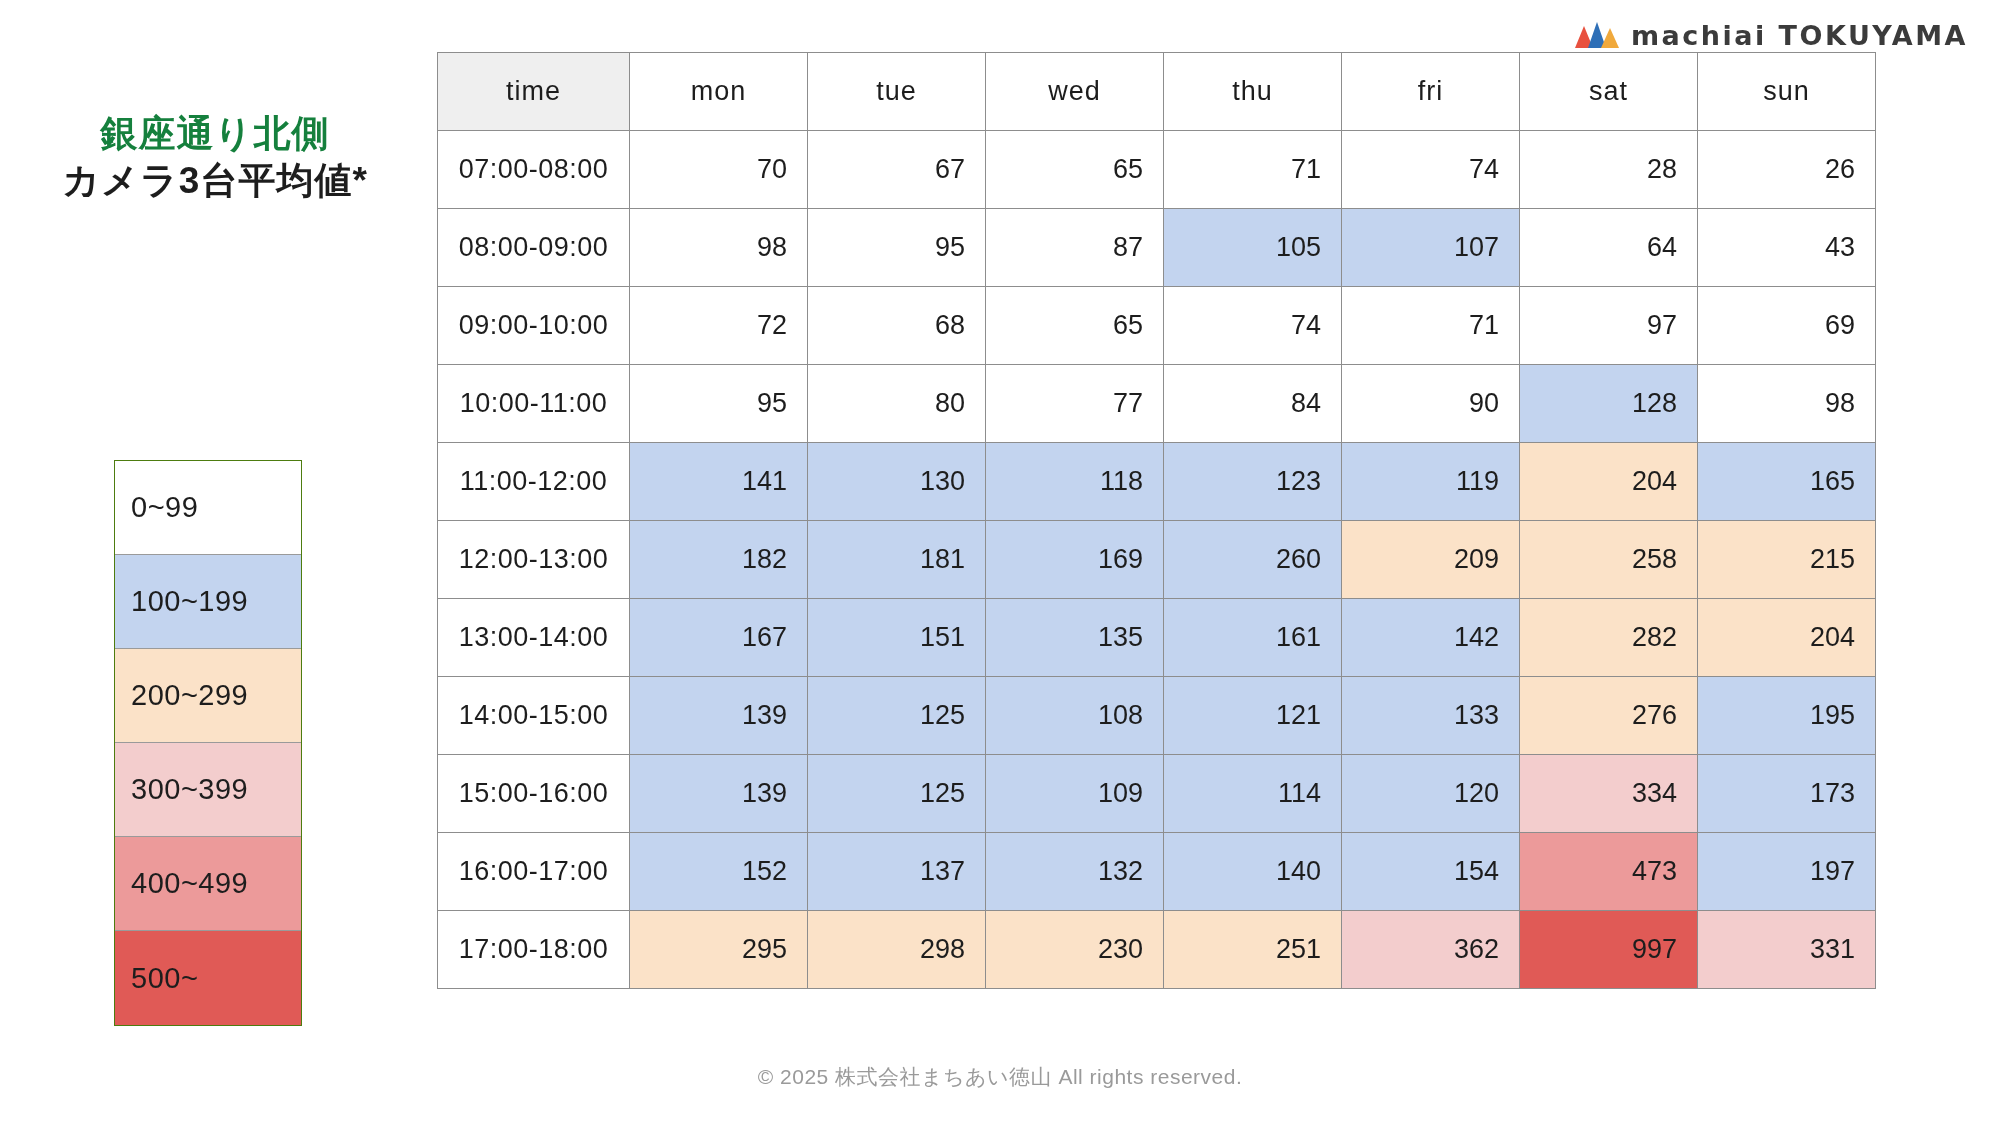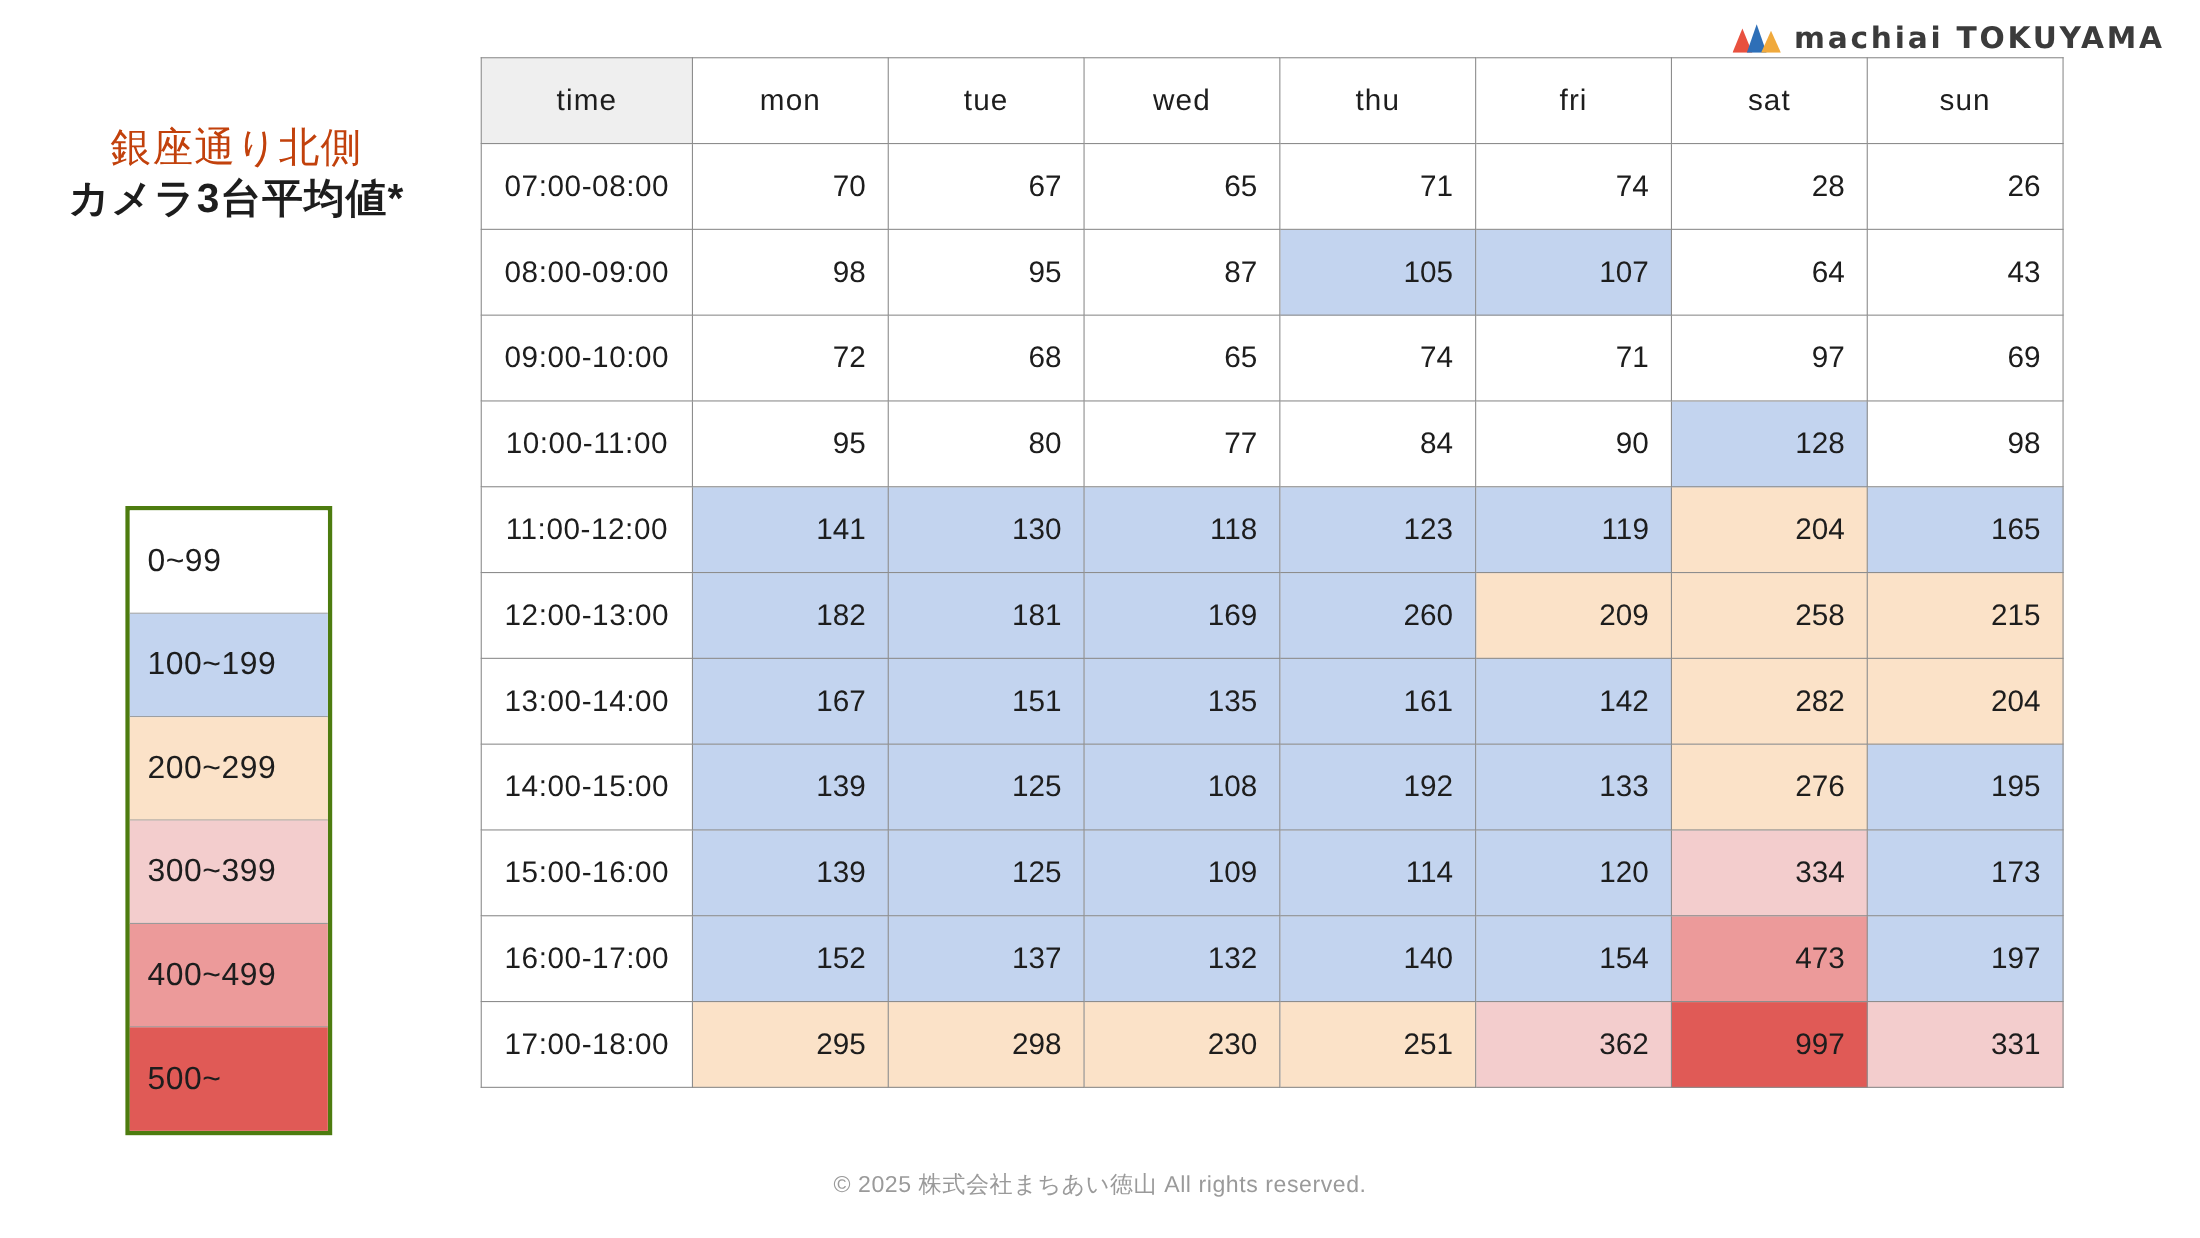--- a/index.html
+++ b/index.html
@@ -46,23 +46,23 @@
   }
   #title-block {
     position: absolute;
     top: 110px;
     left: 0;
     width: 430px;
     text-align: center;
   }
   #title-block .line1 {
     font-size: 37px;
-    font-weight: normal;
+    font-weight: bold;
     letter-spacing: 1px;
-    color: #c2410c;
+    color: #15803d;
     line-height: 1.28;
   }
   #title-block .line2 {
     font-size: 37px;
     font-weight: bold;
     letter-spacing: 1px;
     color: #1d1d1d;
     line-height: 1.28;
   }
   #title-block .note {
@@ -71,21 +71,21 @@
     color: #1d1d1d;
     letter-spacing: 0.5px;
   }
 
   
   #legend {
     position: absolute;
     left: 114px;
     top: 460px;
     width: 188px;
-    border: 4px solid #4d7c0f;
+    border: 1px solid #4d7c0f;
     box-sizing: border-box;
   }
   .legend-row {
     height: 94px;
     box-sizing: border-box;
     border-bottom: 1px solid #9a9a9a;
     display: flex;
     align-items: center;
     padding-left: 16px;
     font-size: 29px;
@@ -280,21 +280,21 @@
           <td class="val" style="background: rgb(195, 212, 239);">161</td>
           <td class="val" style="background: rgb(195, 212, 239);">142</td>
           <td class="val" style="background: rgb(251, 226, 200); margin-left: 48px;">282</td>
           <td class="val" style="background: rgb(251, 226, 200);">204</td>
         </tr>
         <tr>
           <td class="time-cell">14:00-15:00</td>
           <td class="val" style="background: rgb(195, 212, 239);">139</td>
           <td class="val" style="background: rgb(195, 212, 239);">125</td>
           <td class="val" style="background: rgb(195, 212, 239);">108</td>
-          <td class="val" style="background: rgb(195, 212, 239);">192</td>
+          <td class="val" style="background: rgb(195, 212, 239);">121</td>
           <td class="val" style="background: rgb(195, 212, 239);">133</td>
           <td class="val" style="background: rgb(251, 226, 200);">276</td>
           <td class="val" style="background: rgb(195, 212, 239);">195</td>
         </tr>
         <tr>
           <td class="time-cell">15:00-16:00</td>
           <td class="val" style="background: rgb(195, 212, 239);">139</td>
           <td class="val" style="background: rgb(195, 212, 239);">125</td>
           <td class="val" style="background: rgb(195, 212, 239);">109</td>
           <td class="val" style="background: rgb(195, 212, 239);">114</td>

